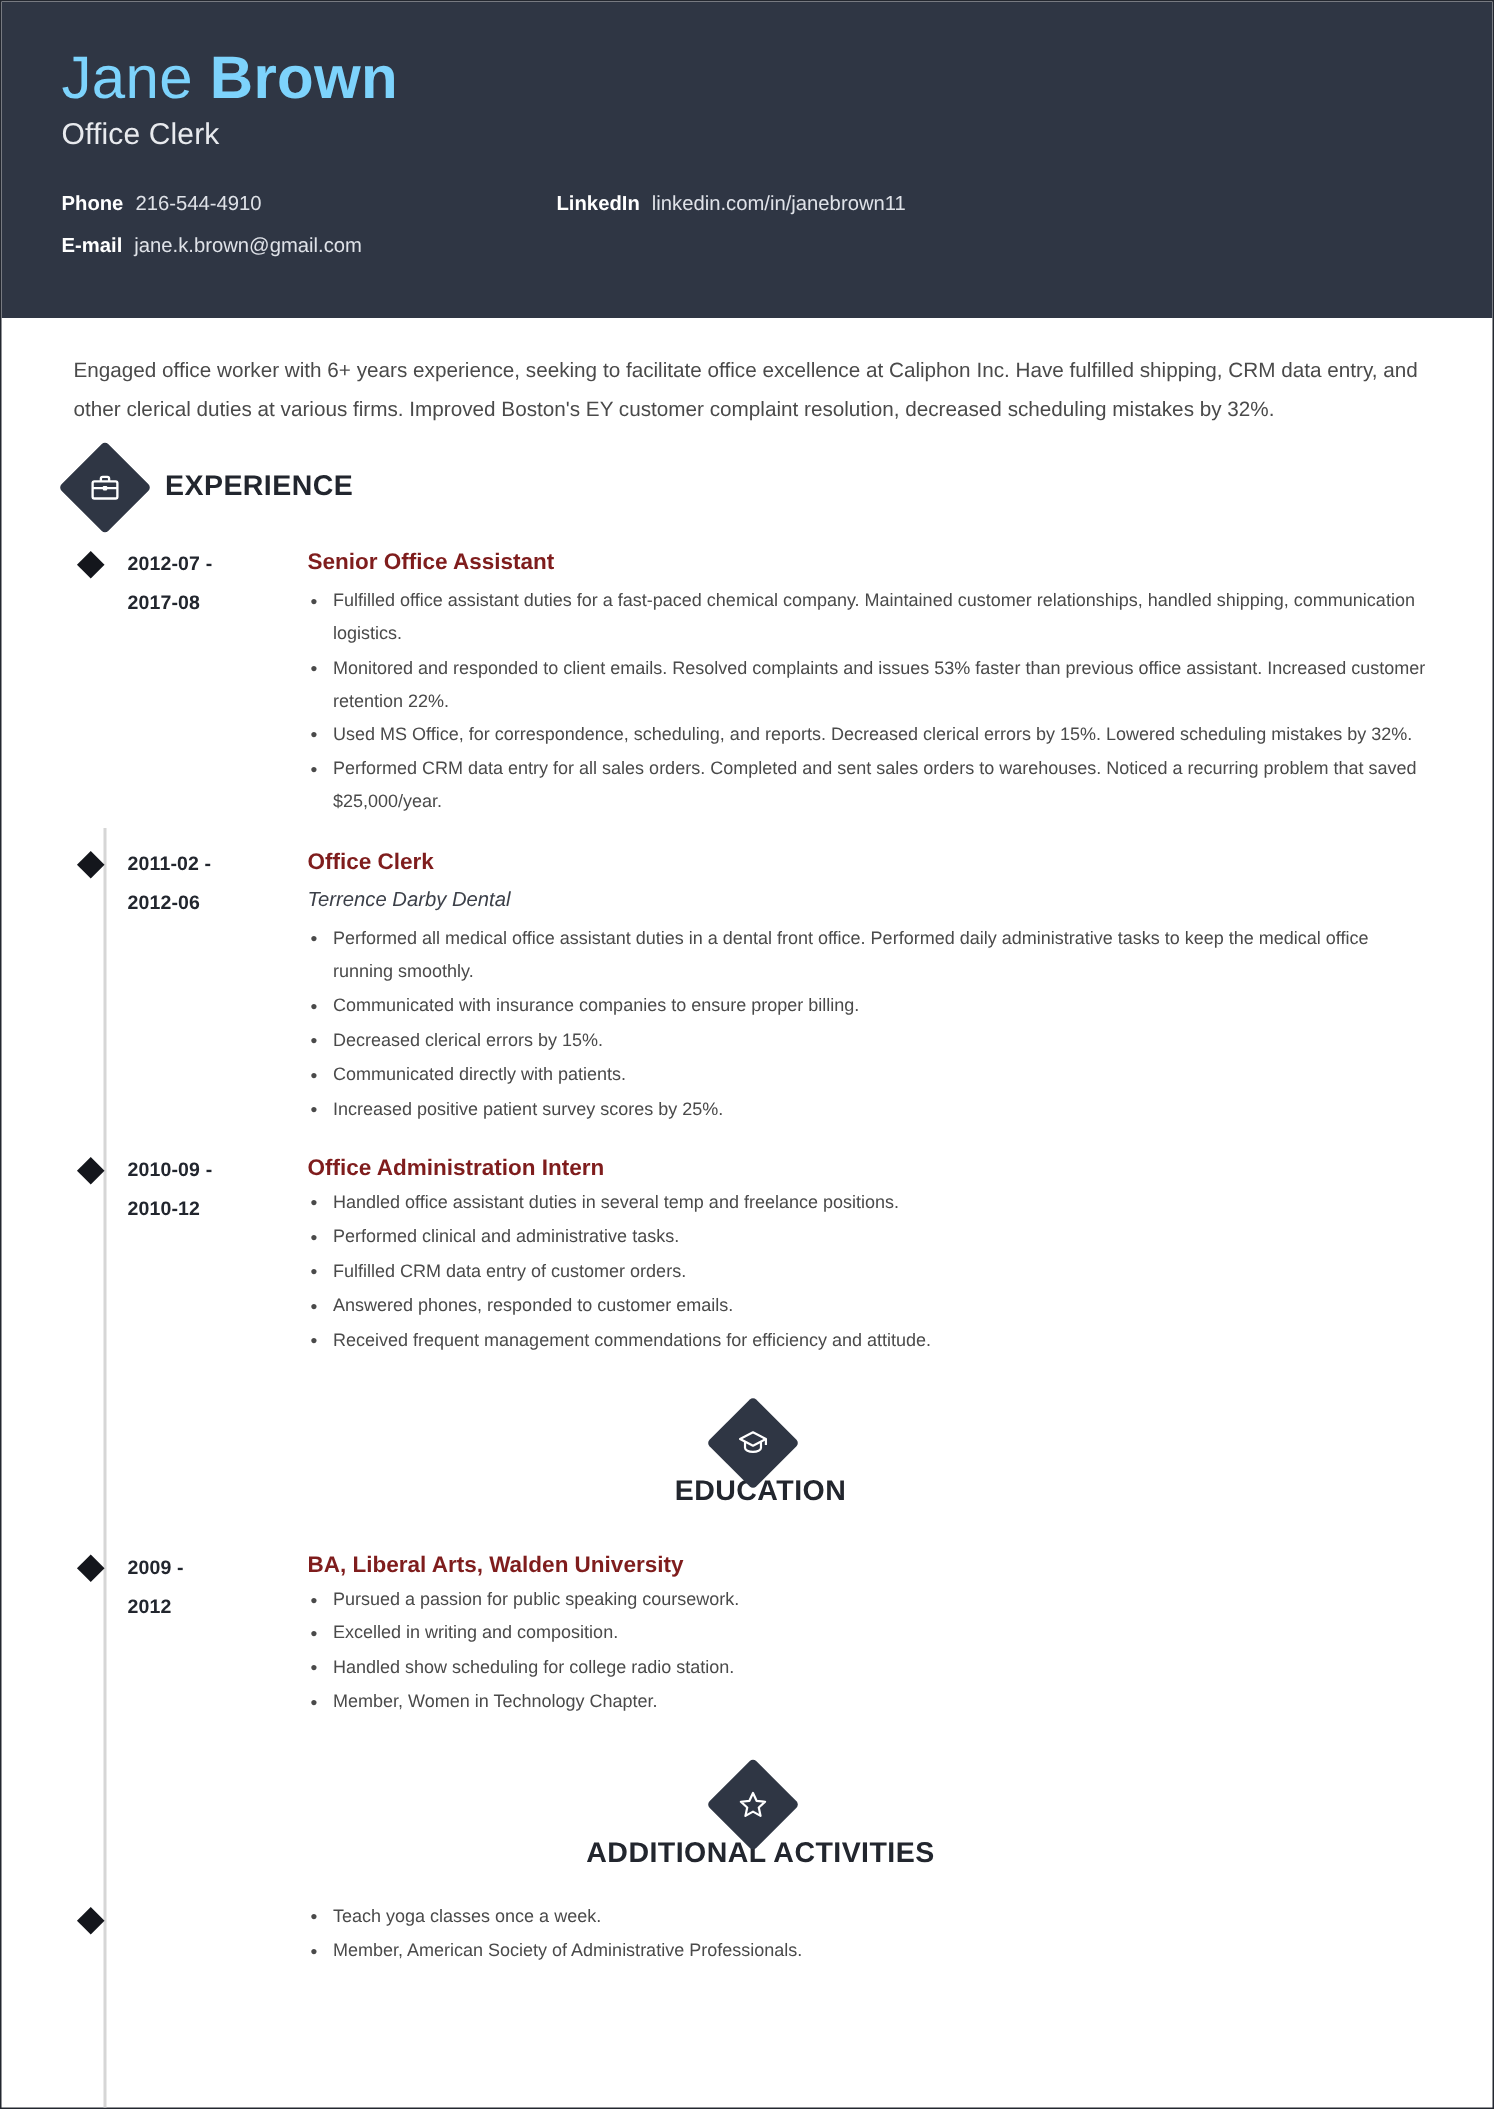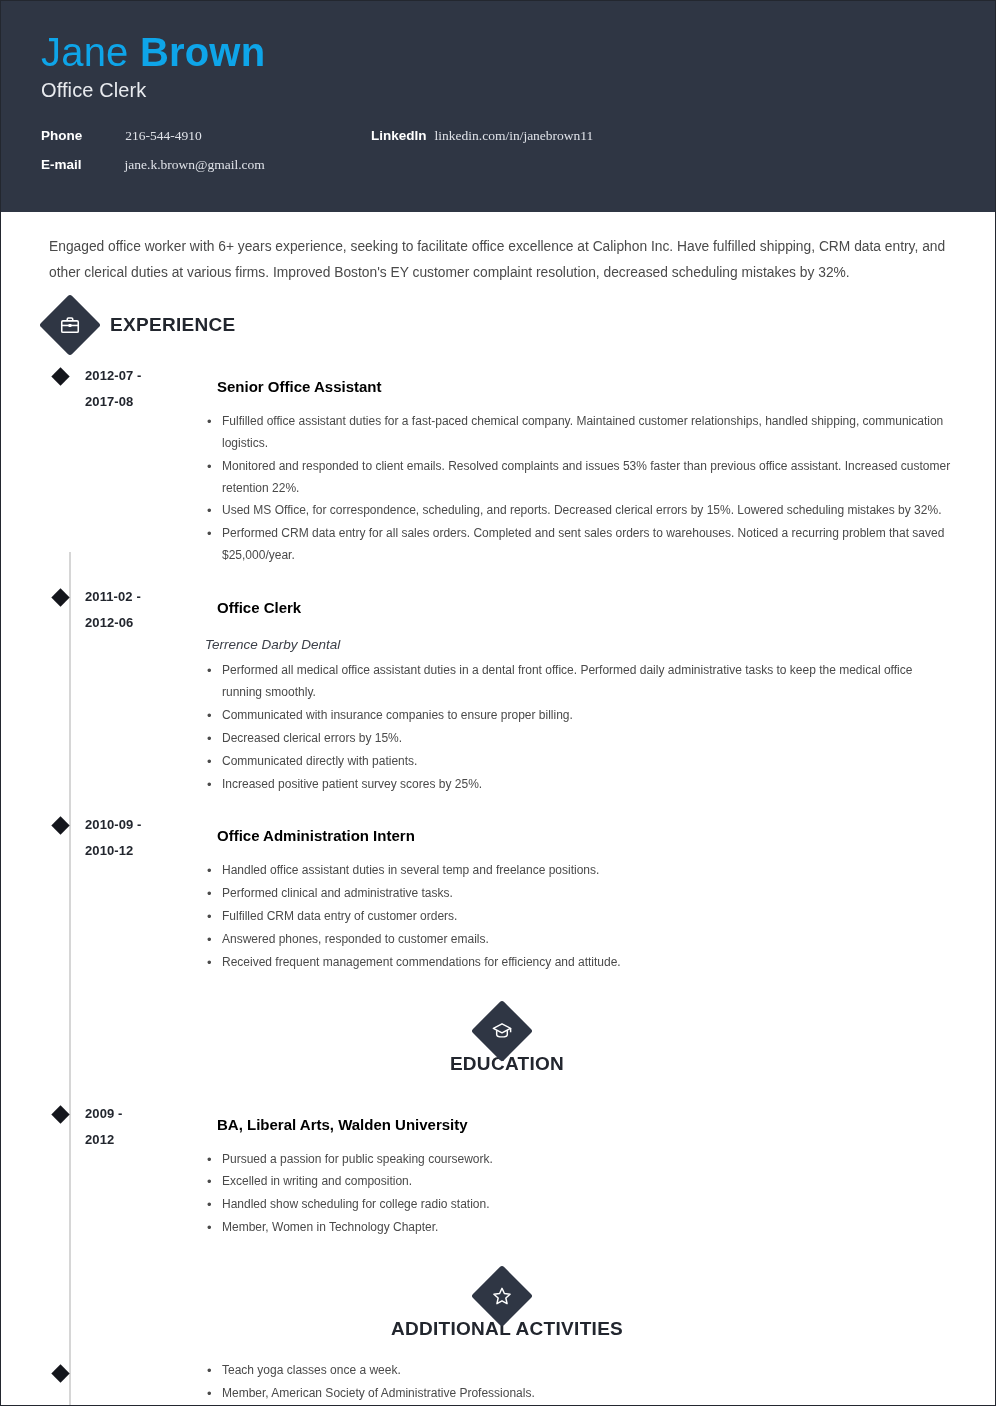--- a/index.html
+++ b/index.html
@@ -23,21 +23,21 @@
   }
 
   
   .header {
     background: #2f3644;
     padding: 30px 40px 26px 40px;
     box-sizing: border-box;
     height: 211px;
   }
   .name {
-    color: #0ea5e9;
+    color: #7dd3fc;
     font-size: 40px;
     line-height: 1.05;
     letter-spacing: .2px;
     font-weight: 300;
     margin: 0 0 2px 0;
     white-space: nowrap;
   }
   .name .last { font-weight: 700; }
   .job-title {
     color: #e8eaee;
@@ -53,32 +53,31 @@
   }
   .contact-row {
     display: flex;
     align-items: baseline;
     margin-bottom: 13px;
   }
   .contact-cell {
     display: flex;
     align-items: baseline;
   }
-  .contact-cell.col1 { width: 330px; flex: 0 0 330px; gap: 35px; }
+  .contact-cell.col1 { width: 330px; flex: 0 0 330px; }
   .contact-label {
     font-weight: 700;
     color: #ffffff;
     margin-right: 8px;
     white-space: nowrap;
   }
   .contact-value {
     font-weight: 400;
     color: #dfe2e8;
     white-space: nowrap;
-    font-family: Liberation Serif, serif;
   }
 
   
   .body-wrap {
     position: relative;
     padding: 0 40px 0 40px;
   }
 
   .summary {
     color: #4a4a4a;
@@ -171,23 +170,23 @@
     letter-spacing: .1px;
   }
   .entry-dates div { white-space: nowrap; }
   .entry-body {
     flex: 1 1 auto;
     padding-left: 22px;
   }
   .entry-title {
     font-size: 15px;
     font-weight: 700;
-    color: #000000;
+    color: #7f1d1d;
     line-height: 1.6;
-    margin: 12px;
+    margin: 0;
   }
   .entry-org {
     font-size: 13.5px;
     font-style: italic;
     color: #3c4049;
     line-height: 1.9;
     margin: 0;
   }
   .bullets {
     list-style: none;

